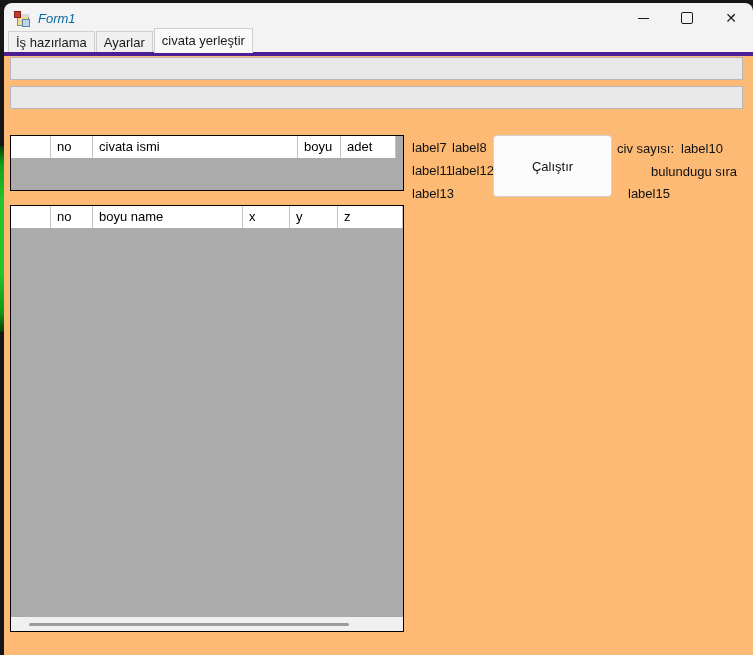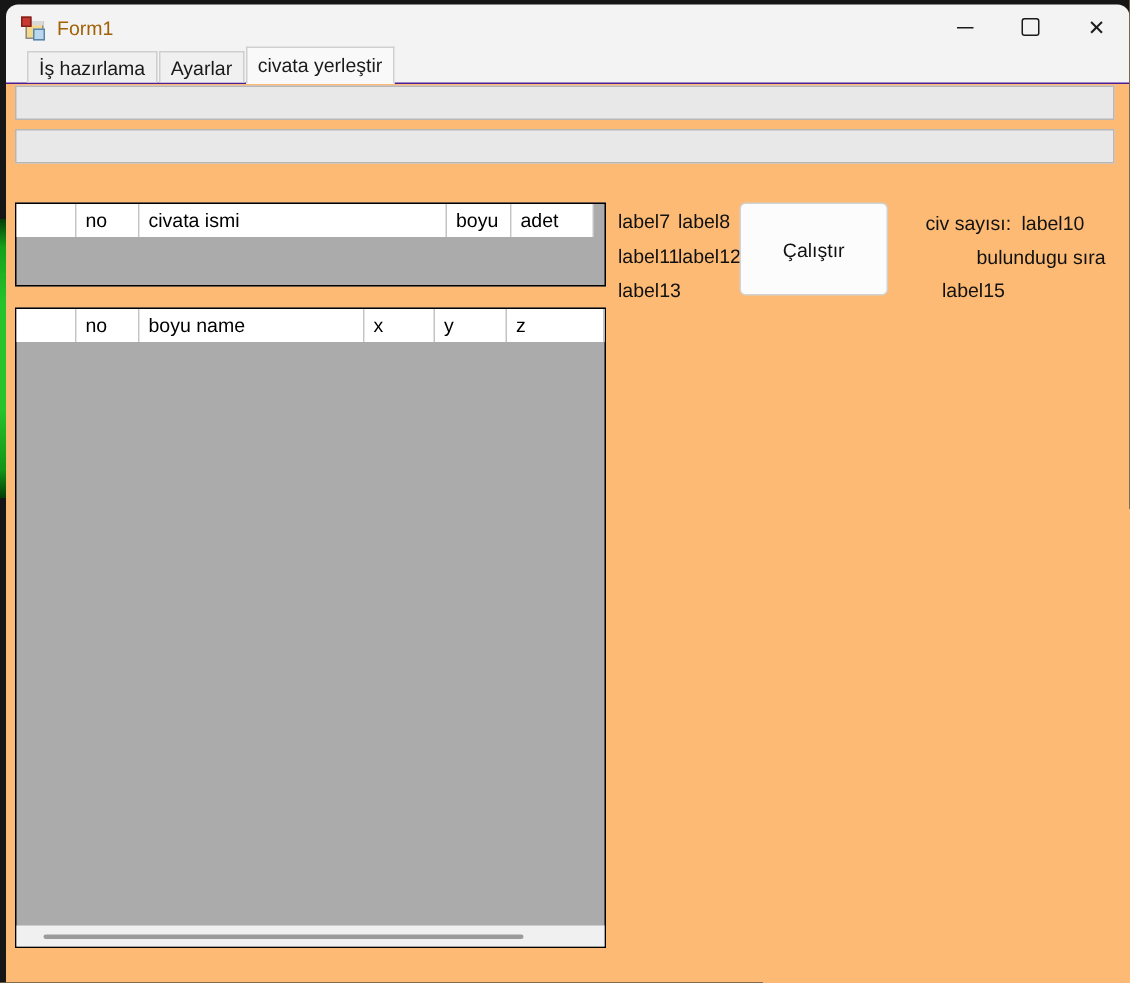--- a/index.html
+++ b/index.html
@@ -9,48 +9,48 @@
     background:linear-gradient(180deg,#063c08 0%,#15a01b 10%,#27c32c 30%,#27c32c 68%,#139418 90%,#063c08 100%);}
   .window{position:absolute;left:4px;top:3px;width:749px;height:652px;background:#f3f3f3;
     border-radius:8px 8px 0 0;overflow:hidden;}
   
   .titlebar{position:absolute;left:0;top:0;right:0;height:30px;display:flex;align-items:center;}
   .app-icon{position:relative;width:16px;height:16px;margin-left:10px;}
   .app-icon .win{position:absolute;left:3px;top:4px;width:10px;height:10px;border:1px solid #8a8a8a;background:#f5d98a;}
   .app-icon .bar{position:absolute;left:3px;top:4px;width:12px;height:3px;background:#d9d9d9;}
   .app-icon .red{position:absolute;left:0;top:1px;width:5px;height:5px;background:#c63a2f;border:1px solid #82211a;}
   .app-icon .blu{position:absolute;left:8px;top:9px;width:6px;height:6px;background:#b9d8ef;border:1px solid #5b84a8;}
-  .title-text{margin-left:8px;font-size:13px;color:#a16207;}
+  .title-text{margin-left:8px;font-size:13px;color:#0369a1;font-style:italic;}
   .winbtns{margin-left:auto;display:flex;height:30px;}
   .winbtn{width:44px;height:30px;display:flex;align-items:center;justify-content:center;color:#1a1a1a;}
   .glyph-min{width:11px;height:0;border-top:1.4px solid #1a1a1a;display:block;}
   .glyph-max{width:10px;height:10px;border:1.4px solid #1a1a1a;border-radius:2px;display:block;}
   .glyph-close{font-size:14px;line-height:14px;}
   
-  .tabstrip{position:absolute;left:0;top:30px;right:0;height:23px;border-bottom:1px solid #4c1d95;
-    display:flex;align-items:flex-end;padding-left:14px;box-sizing:border-box;}
+  .tabstrip{position:absolute;left:0;top:30px;right:0;height:23px;border-bottom:4px solid #4c1d95;
+    display:flex;align-items:flex-end;padding-left:4px;box-sizing:border-box;}
   .tab{font-size:13px;color:#1a1a1a;padding:0 7px;height:21px;line-height:21px;background:#f0f0f0;
     border:1px solid #cfcfcf;border-bottom:none;margin-right:1px;box-sizing:border-box;}
   .tab.selected{height:25px;line-height:24px;background:#f9f9f9;z-index:3;position:relative;
     margin-bottom:-1px;border:1px solid #cfcfcf;border-bottom:1px solid #f9f9f9;}
   
   .page{position:absolute;left:0;top:53px;right:0;bottom:0;background:#fdba74;}
   .pbar{position:absolute;left:6px;width:733px;height:23px;background:#e8e8e8;border:1px solid #b7b7b7;box-sizing:border-box;}
   
   .grid{position:absolute;background:#ababab;border:1px solid #000;box-sizing:border-box;}
   .ghead{display:flex;height:22px;}
   .hcell{background:#fff;border-right:1px solid #c4c4c4;font-size:13px;color:#000;
     line-height:22px;padding-left:6px;box-sizing:border-box;white-space:nowrap;overflow:hidden;}
   .hcell.corner{padding-left:0;}
   .hfill{flex:1;}
   .hscroll{position:absolute;left:0;right:0;bottom:0;height:14px;background:#f0f0f0;}
   .hthumb{position:absolute;top:6px;height:3px;background:#9b9b9b;border-radius:2px;}
   
   .lbl{position:absolute;font-size:13px;color:#111;white-space:nowrap;}
-  .run-btn{position:absolute;left:489px;top:79px;width:99px;height:62px;background:#fcfcfc;
+  .run-btn{position:absolute;left:489px;top:79px;width:119px;height:62px;background:#fcfcfc;
     border:1px solid #d2d2d2;border-radius:4px;font-size:13px;color:#111;
     display:flex;align-items:center;justify-content:center;box-sizing:border-box;}
 </style>
 </head>
 <body>
 
 <div class="screen">
   <div class="edge-green"></div>
 
   <div class="window">

